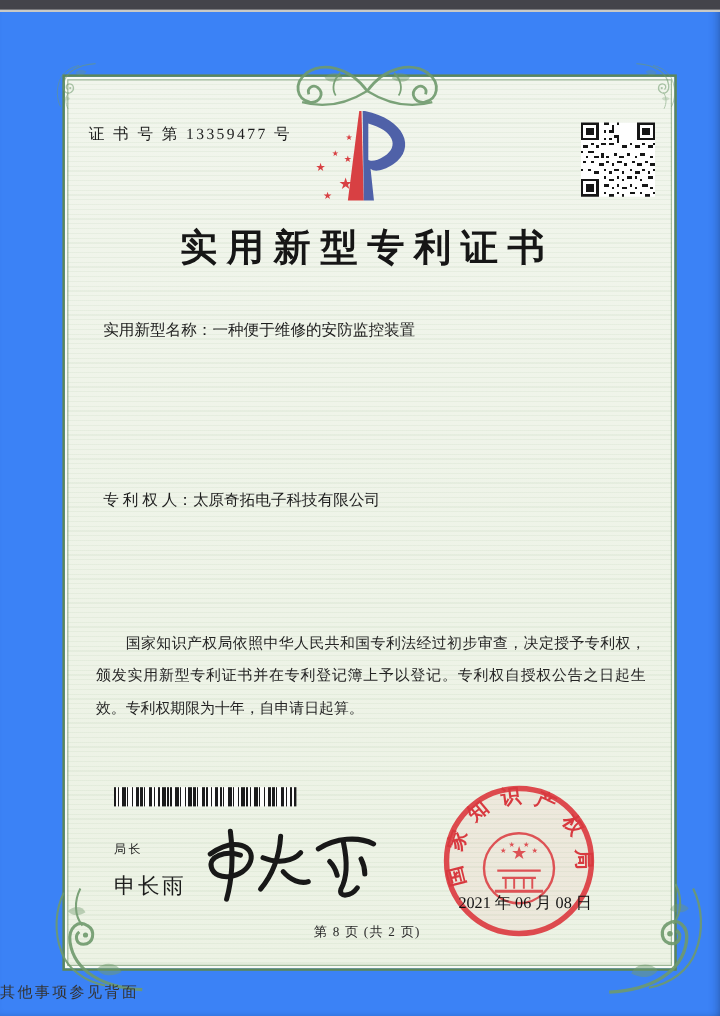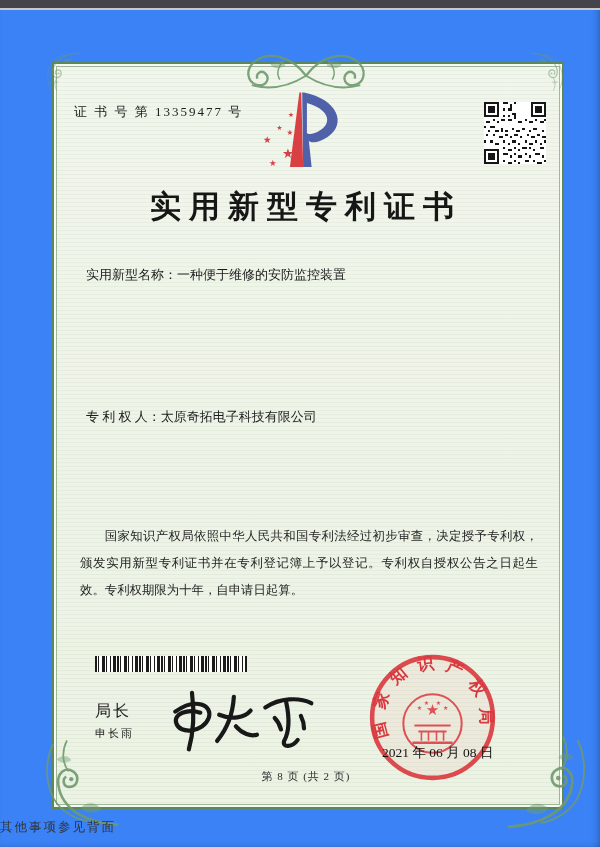--- a/index.html
+++ b/index.html
@@ -26,22 +26,22 @@
   .field{position:absolute;left:86px;font-size:13px;color:#1c1c1c;white-space:nowrap;}
   .field .lab{color:#1c1c1c;}
   .pair2{position:absolute;left:222px;top:0;white-space:nowrap;}
   .body-text{position:absolute;left:80px;top:500px;width:458px;font-size:12.4px;
              line-height:27px;color:#242424;text-align:justify;margin-top:23px;}
   .body-text p{margin:0;text-indent:2em;}
   .barcode{position:absolute;left:95px;top:656px;width:152px;height:16px;
            background:repeating-linear-gradient(90deg,#1b1b1b 0 2px,#fdfdfb 2px 3px,#1b1b1b 3px 4px,
              #fdfdfb 4px 7px,#1b1b1b 7px 10px,#fdfdfb 10px 11px,#1b1b1b 11px 12px,#fdfdfb 12px 15px,
              #1b1b1b 15px 16px,#fdfdfb 16px 18px,#1b1b1b 18px 21px,#fdfdfb 21px 22px);}
-  .signer-title{position:absolute;left:95px;top:701px;font-size:16px;color:#1c1c1c;letter-spacing:2px;}
-  .signer-name{position:absolute;left:95px;top:726px;font-size:11px;color:#1c1c1c;letter-spacing:2px;}
+  .signer-title{position:absolute;left:95px;top:701px;font-size:10px;color:#1c1c1c;letter-spacing:2px;}
+  .signer-name{position:absolute;left:95px;top:726px;font-size:18px;color:#1c1c1c;letter-spacing:2px;}
   .signature{position:absolute;left:148px;top:688px;width:178px;height:64px;}
   .seal{position:absolute;left:355px;top:640px;width:155px;height:155px;}
   .seal-date{position:absolute;left:382px;top:744px;font-size:13.5px;color:#121212;z-index:6;white-space:nowrap;}
   .page-info{position:absolute;left:52px;top:769px;width:508px;text-align:center;
              font-size:11px;color:#2b2b2b;letter-spacing:1px;}
   .back-note{position:absolute;left:0;top:819px;width:600px;text-align:left;
              font-size:12.5px;color:#333;letter-spacing:2px;}
   svg text{font-family:"DejaVu Sans","Liberation Sans",sans-serif;}
 </style>
 </head>

